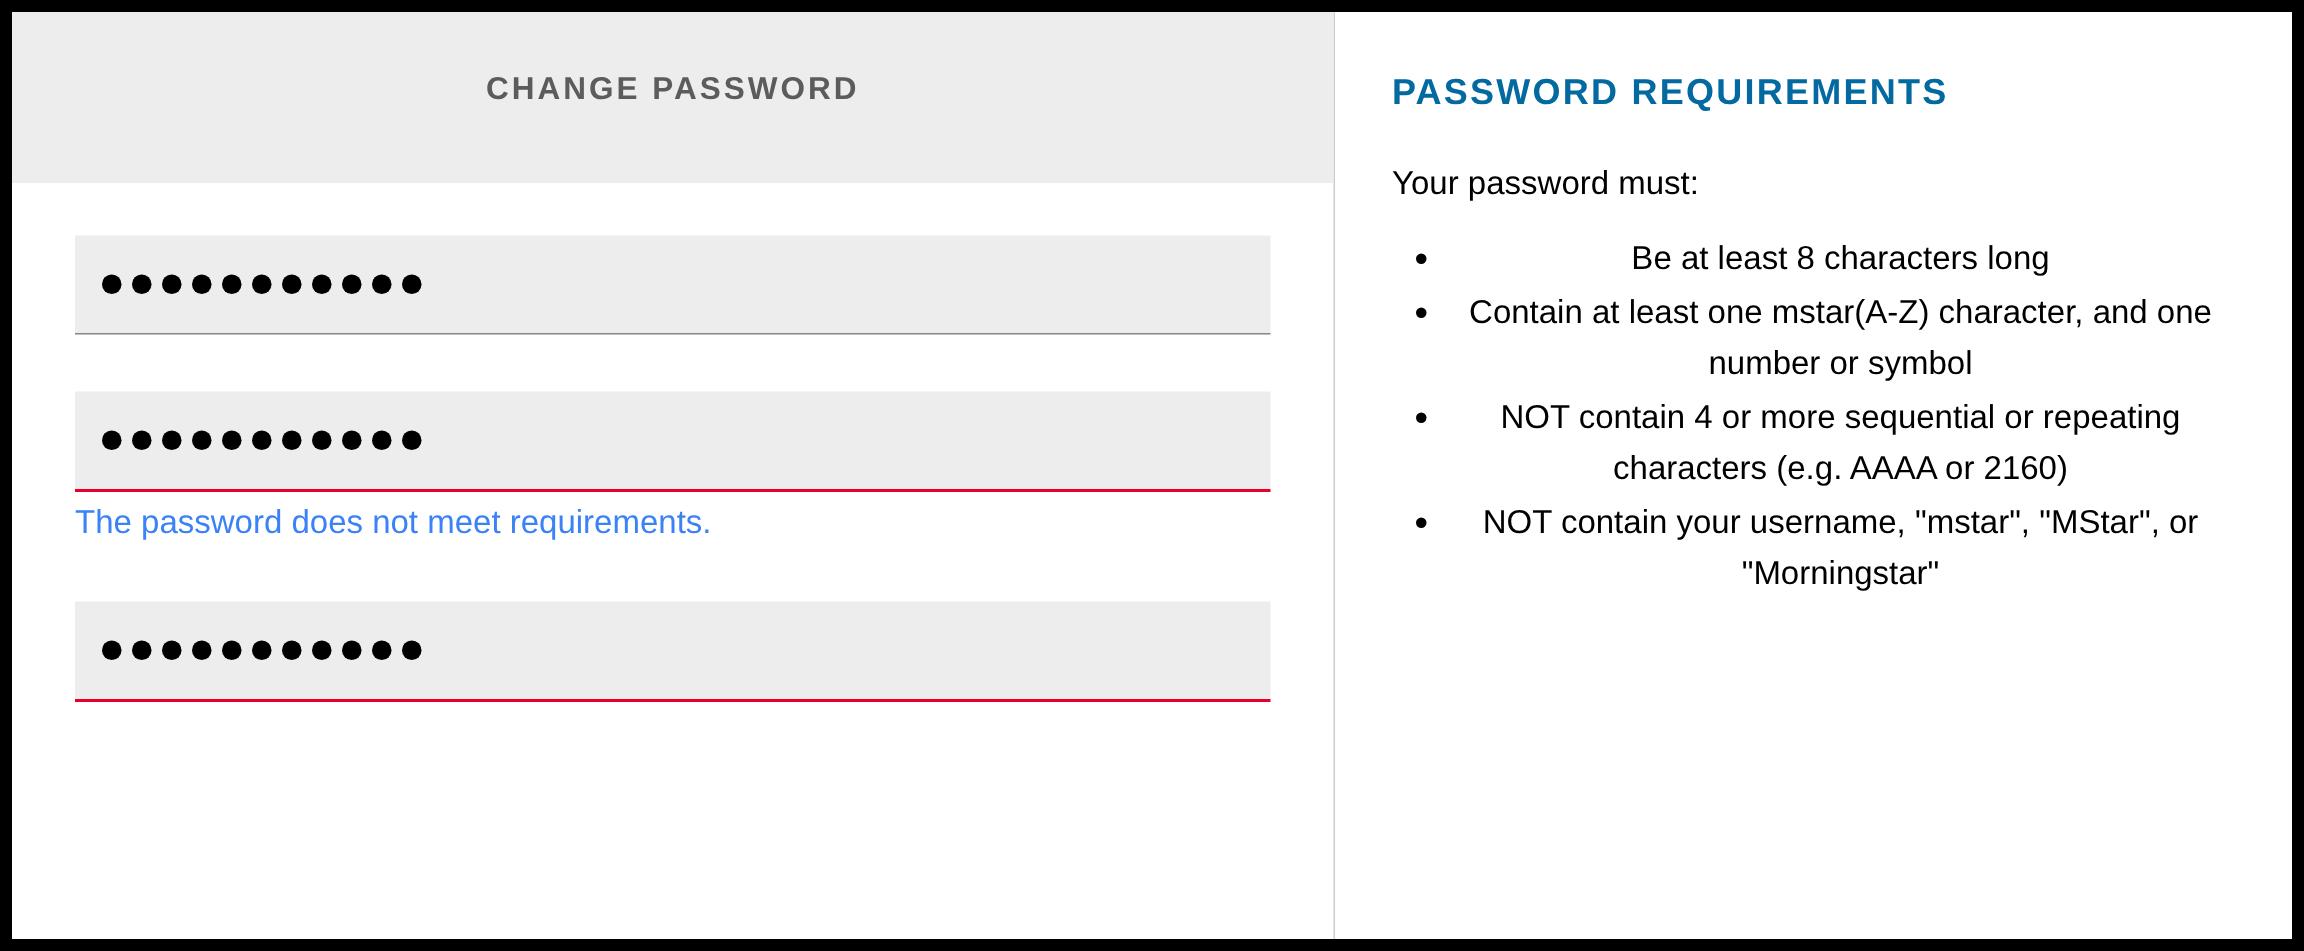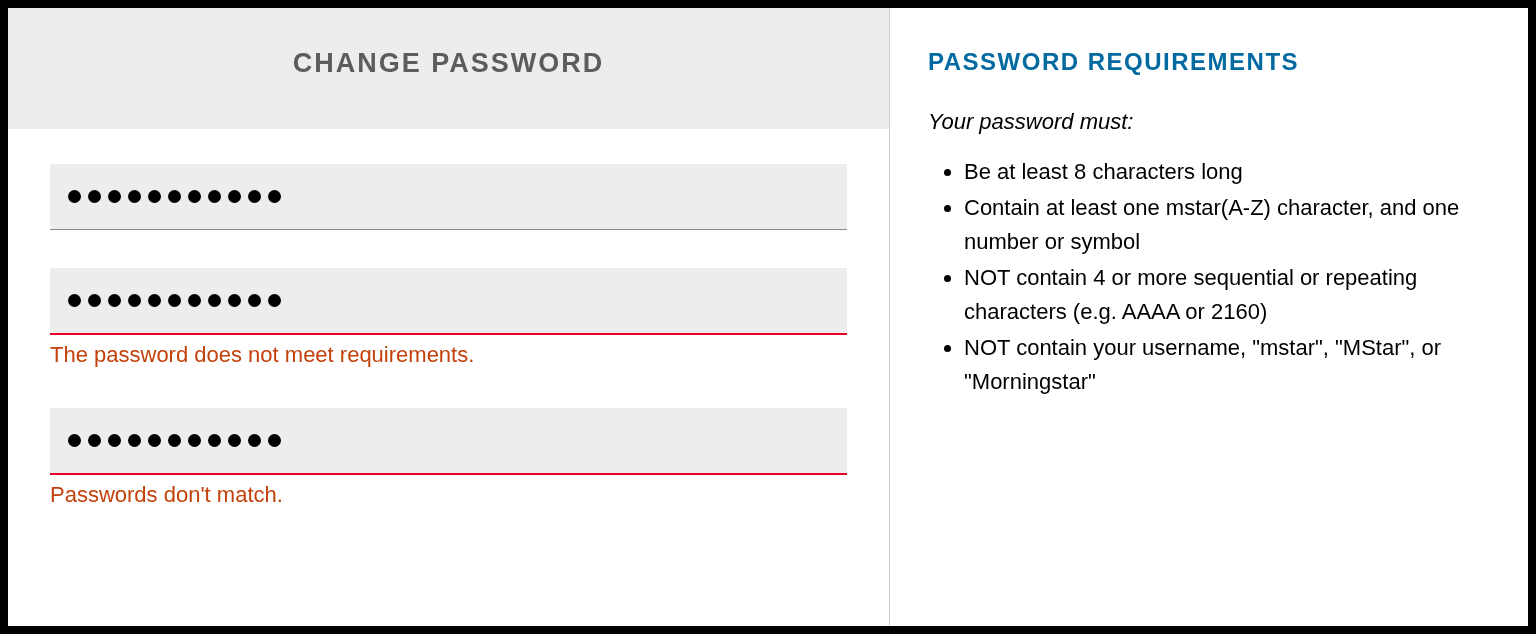--- a/index.html
+++ b/index.html
@@ -21,58 +21,58 @@
     .left-panel {
       width: 882px;
       border-right: 1px solid #ccc;
     }
     .left-header {
       background: #ededed;
       padding: 40px 20px 50px;
       text-align: center;
     }
     .left-header h1 {
-      font-size: 27px;
+      font-size: 21px;
       font-weight: 700;
       letter-spacing: 2px;
       color: #5c5c5c;
     }
     .form-area {
       padding: 35px 42px 20px;
     }
     .field-group {
       margin-bottom: 38px;
     }
     .error-text {
-      color: #c2410c;
+      color: #3b82f6;
       font-size: 22px;
       margin-top: 6px;
       line-height: 1.3;
     }
     .right-panel {
       flex: 1;
       padding: 40px 38px 30px;
     }
     .right-panel h2 {
       font-size: 24px;
       font-weight: 700;
       letter-spacing: 1.5px;
       color: #0369a1;
       margin-bottom: 32px;
     }
     .req-intro {
       font-size: 22px;
       color: #000;
       margin-bottom: 18px;
       line-height: 1.3;
-      font-style: italic;
     }
     .req-list {
       list-style: disc;
       padding-left: 36px;
+      text-align: center;
     }
     .req-list li {
       font-size: 22px;
       color: #000;
       line-height: 1.55;
       margin-bottom: 2px;
     }
     .dots {
       display: flex;
       gap: 7px;
@@ -149,21 +149,20 @@
               <span class="dot"></span>
               <span class="dot"></span>
               <span class="dot"></span>
               <span class="dot"></span>
               <span class="dot"></span>
               <span class="dot"></span>
               <span class="dot"></span>
               <span class="dot"></span>
             </div>
         </div>
-        <div class="error-text">Passwords don't match.</div>
       </div>
     </div>
   </div>
   <div class="right-panel">
     <h2>PASSWORD REQUIREMENTS</h2>
     <p class="req-intro">Your password must:</p>
     <ul class="req-list">
         <li>Be at least 8 characters long</li>
         <li>Contain at least one mstar(A-Z) character, and one number or symbol</li>
         <li>NOT contain 4 or more sequential or repeating characters (e.g. AAAA or 2160)</li>

